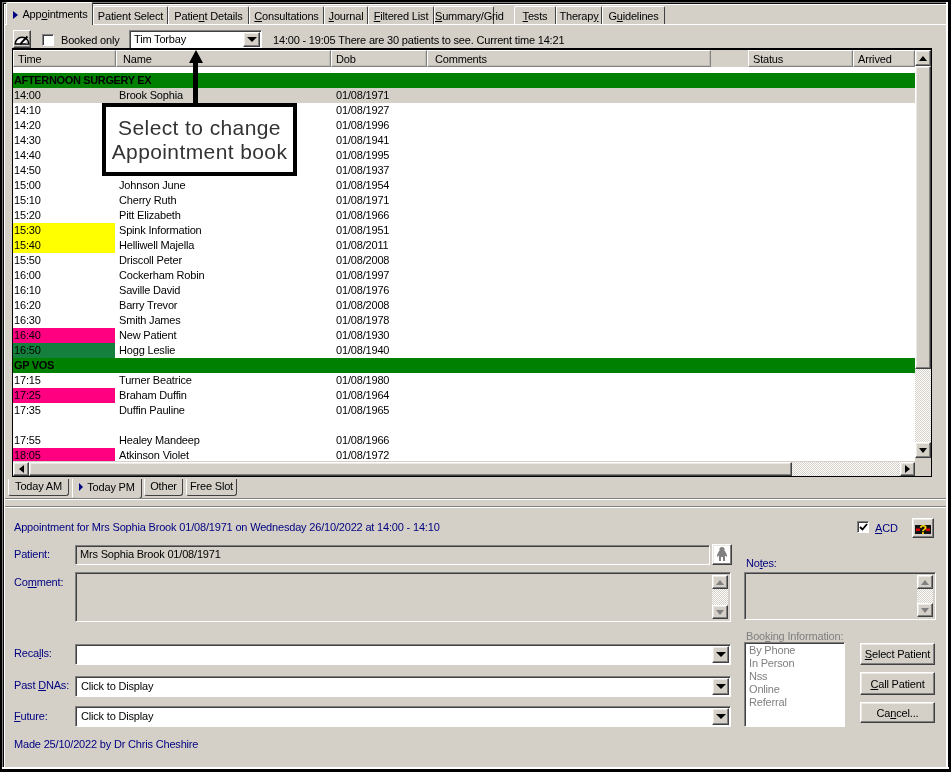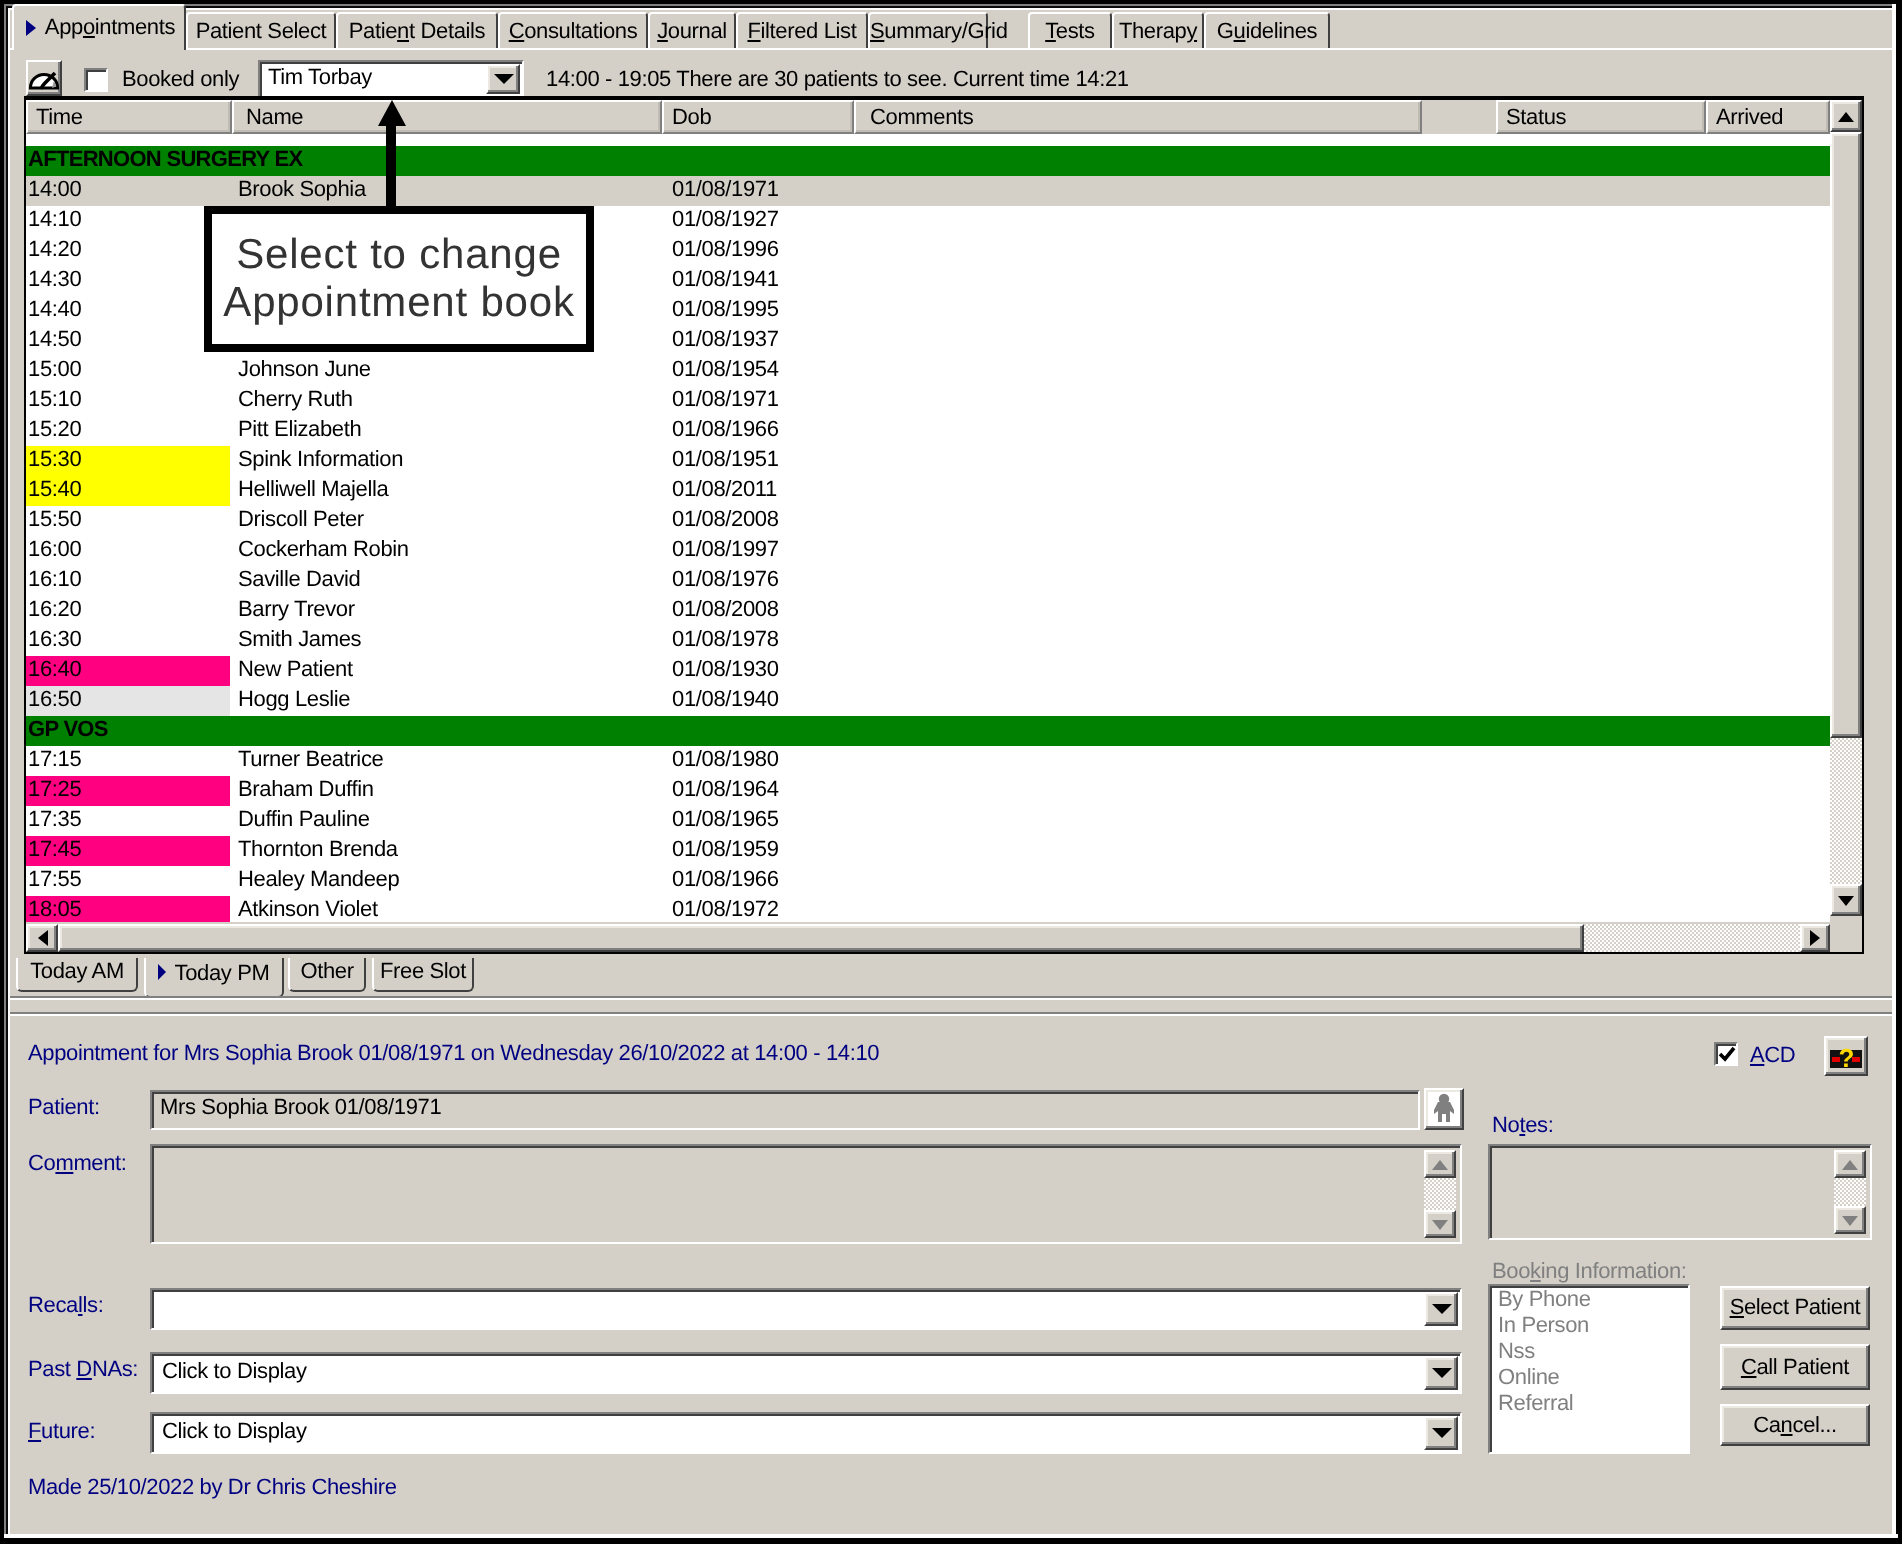--- a/index.html
+++ b/index.html
@@ -175,44 +175,39 @@
             <span class="t">16:30</span>
             <span class="n">Smith James</span>
             <span class="d">01/08/1978</span>
           </div>
     <div class="row" style="top:261px;">
             <span class="t" style="background:#FF0080;">16:40</span>
             <span class="n">New Patient</span>
             <span class="d">01/08/1930</span>
           </div>
     <div class="row" style="top:276px;">
-            <span class="t" style="background:#e5e5e5;">16:50</span>
+            <span class="t" style="background:#15803d;">16:50</span>
             <span class="n">Hogg Leslie</span>
             <span class="d">01/08/1940</span>
           </div>
     <div class="band" style="top:291px;">GP VOS</div>
     <div class="row" style="top:306px;">
             <span class="t">17:15</span>
             <span class="n">Turner Beatrice</span>
             <span class="d">01/08/1980</span>
           </div>
     <div class="row" style="top:321px;">
             <span class="t" style="background:#FF0080;">17:25</span>
             <span class="n">Braham Duffin</span>
             <span class="d">01/08/1964</span>
           </div>
     <div class="row" style="top:336px;">
             <span class="t">17:35</span>
             <span class="n">Duffin Pauline</span>
             <span class="d">01/08/1965</span>
-          </div>
-    <div class="row" style="top:351px;">
-            <span class="t" style="background:#FF0080;">17:45</span>
-            <span class="n">Thornton Brenda</span>
-            <span class="d">01/08/1959</span>
           </div>
     <div class="row" style="top:366px;">
             <span class="t">17:55</span>
             <span class="n">Healey Mandeep</span>
             <span class="d">01/08/1966</span>
           </div>
     <div class="row" style="top:381px;">
             <span class="t" style="background:#FF0080;">18:05</span>
             <span class="n">Atkinson Violet</span>
             <span class="d">01/08/1972</span>

